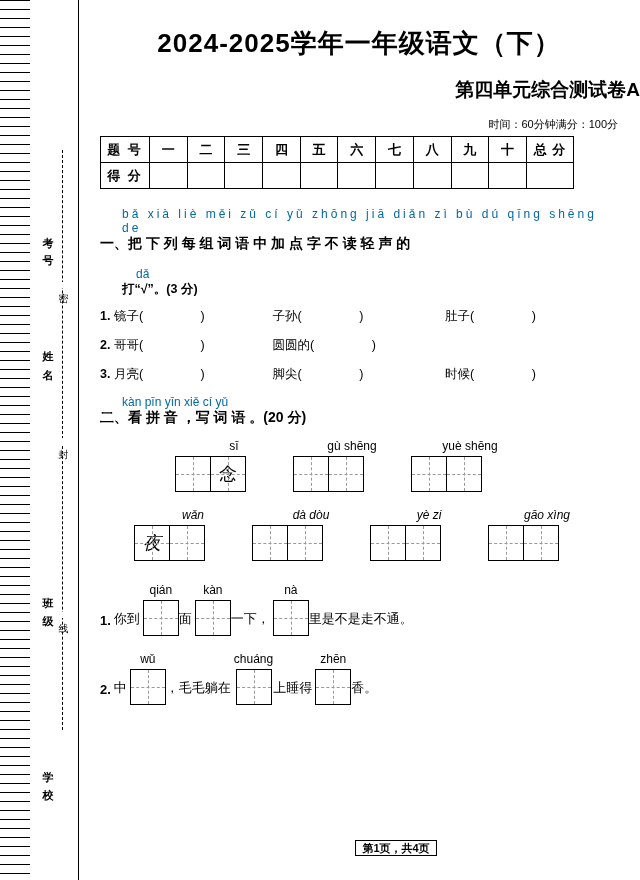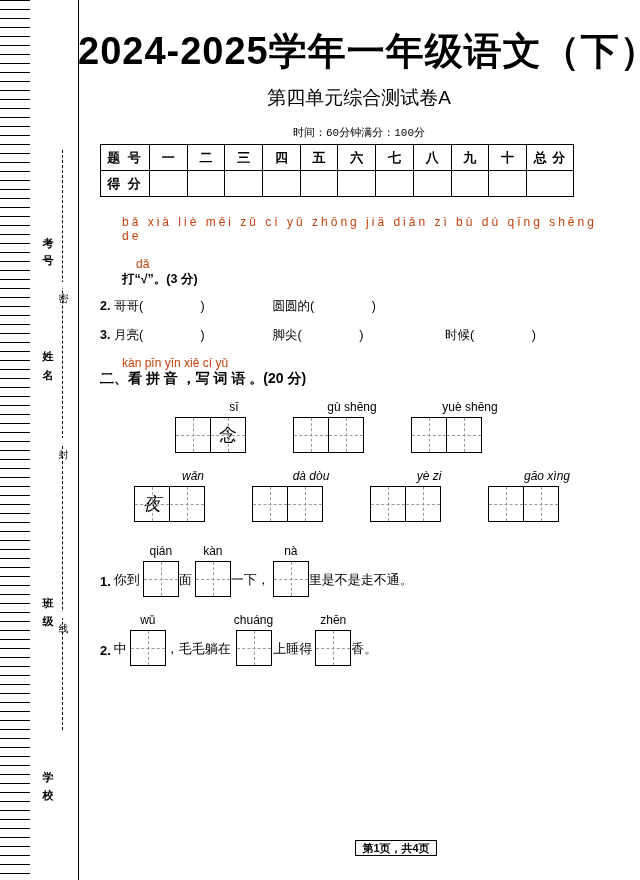--- a/index.html
+++ b/index.html
@@ -47,37 +47,37 @@
     background:#fff;
     padding:3px 0;
   }
   .content{
     position:absolute;left:78px;top:0;width:562px;height:880px;
   }
   .title1{
     text-align:center;
     font-family:"Liberation Sans", sans-serif;
     font-weight:bold;
-    font-size:38px;
+    font-size:26px;
     letter-spacing:1px;
     margin-top:26px;
     white-space:nowrap;
   }
   .title2{
-    text-align:center;
-    font-family:"Liberation Sans", sans-serif;
-    font-weight:normal;
+    text-align:right;
+    font-family:"Liberation Sans", sans-serif;
+    font-weight:bold;
     font-size:19px;
-    margin-top:8px;
+    margin-top:16px;
   }
   .metarow{
     margin:14px 22px 4px 22px;
-    display:flex;justify-content:center;
+    display:flex;justify-content:flex-end;
     font-size:11px;
-    font-family:Liberation Mono, monospace;
+    font-family:Liberation Sans, sans-serif;
   }
   table.scores{
     border-collapse:collapse;
     margin:0 22px;
     width:474px;
     font-family:"Liberation Sans", sans-serif;
     padding-left:28px;
   }
   table.scores td{
     border:1px solid #000;
@@ -85,21 +85,21 @@
     text-align:center;
     font-size:13px;
     font-weight:bold;
   }
   table.scores td.lead{width:46px;letter-spacing:2px;}
   table.scores td.total{width:44px;letter-spacing:1px;}
   .sect{margin:0 22px;}
   .pinyin{
     font-family:"Liberation Sans", sans-serif;
     font-size:12px;
-    color:#c2410c;
+    color:#0369a1;
   }
   .qline{
     font-family:"Liberation Sans", sans-serif;
     font-size:14px;
     font-weight:bold;
     white-space:nowrap;
   }
   .spaced{letter-spacing:3px;}
   .sub{
     font-family:"Liberation Sans", sans-serif;
@@ -224,24 +224,34 @@
         <td></td>
         <td></td>
         <td></td>
         <td></td>
       </tr>
     </tbody>
       </table>
 
     <div class="sect" style="margin-top:18px;">
       <div class="pinyin spaced" style="margin-left:22px;">bǎ xià liè měi zǔ cí yǔ zhōng jiā diǎn zì bù dú qīng shēng de</div>
+      <div class="qline">一、把 下 列 每 组 词 语 中  加 点 字 不 读 轻   声  的</div>
       <div class="pinyin" style="margin-left:36px;margin-top:14px;">dǎ</div>
       <div class="sub" style="margin-left:22px;">打“√”。(3 分)</div>
 
       <div class="items">
+        <div class="row">
+          <div class="cell"><b>1.</b>
+            <span>镜子(</span>
+            <span style="display:inline-block;width:54px;"></span><span>)</span></div>
+          <div class="cell"><span>子孙(</span>
+            <span style="display:inline-block;width:54px;"></span><span>)</span></div>
+          <div class="cell"><span>肚子(</span>
+            <span style="display:inline-block;width:54px;"></span><span>)</span></div>
+        </div>
         <div class="row">
           <div class="cell"><b>2.</b>
             <span>哥哥(</span>
             <span style="display:inline-block;width:54px;"></span><span>)</span></div>
           <div class="cell"><span>圆圆的(</span>
             <span style="display:inline-block;width:54px;"></span><span>)</span></div>
         </div>
         <div class="row">
           <div class="cell"><b>3.</b>
             <span>月亮(</span>

